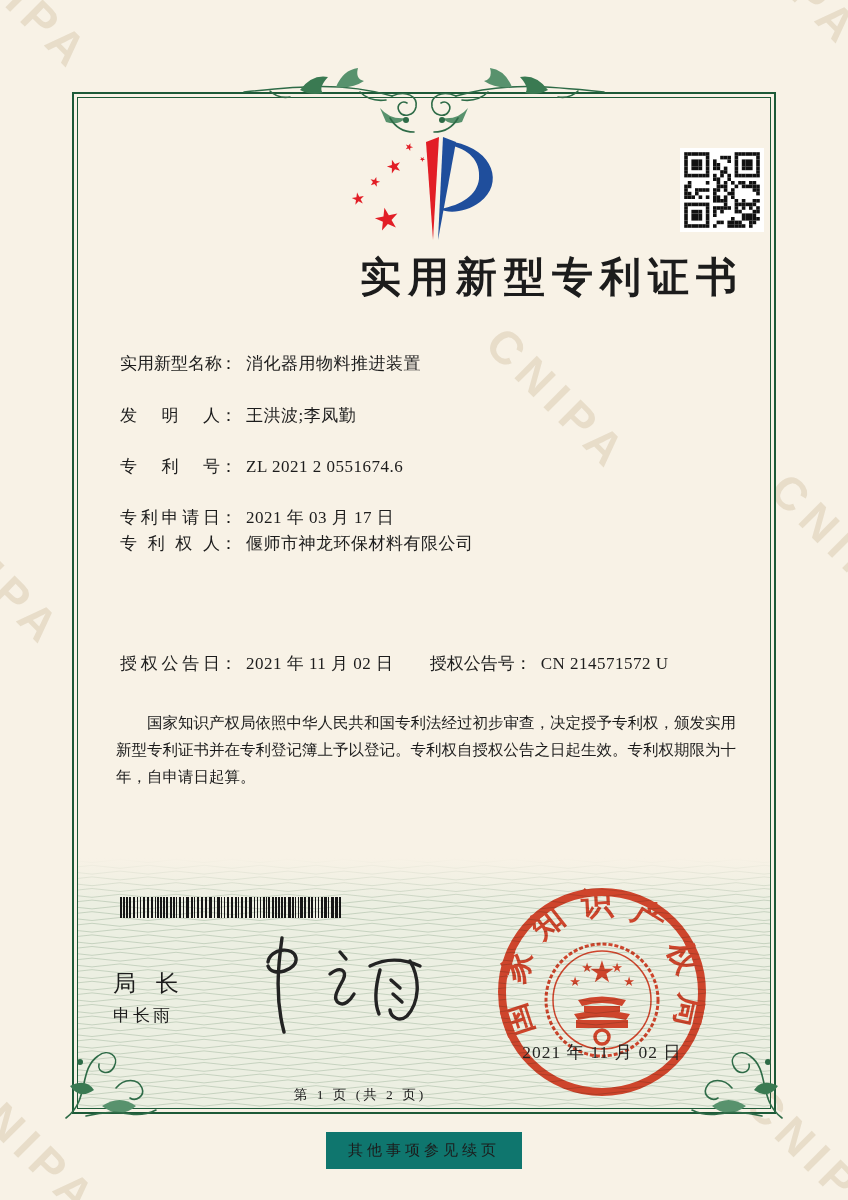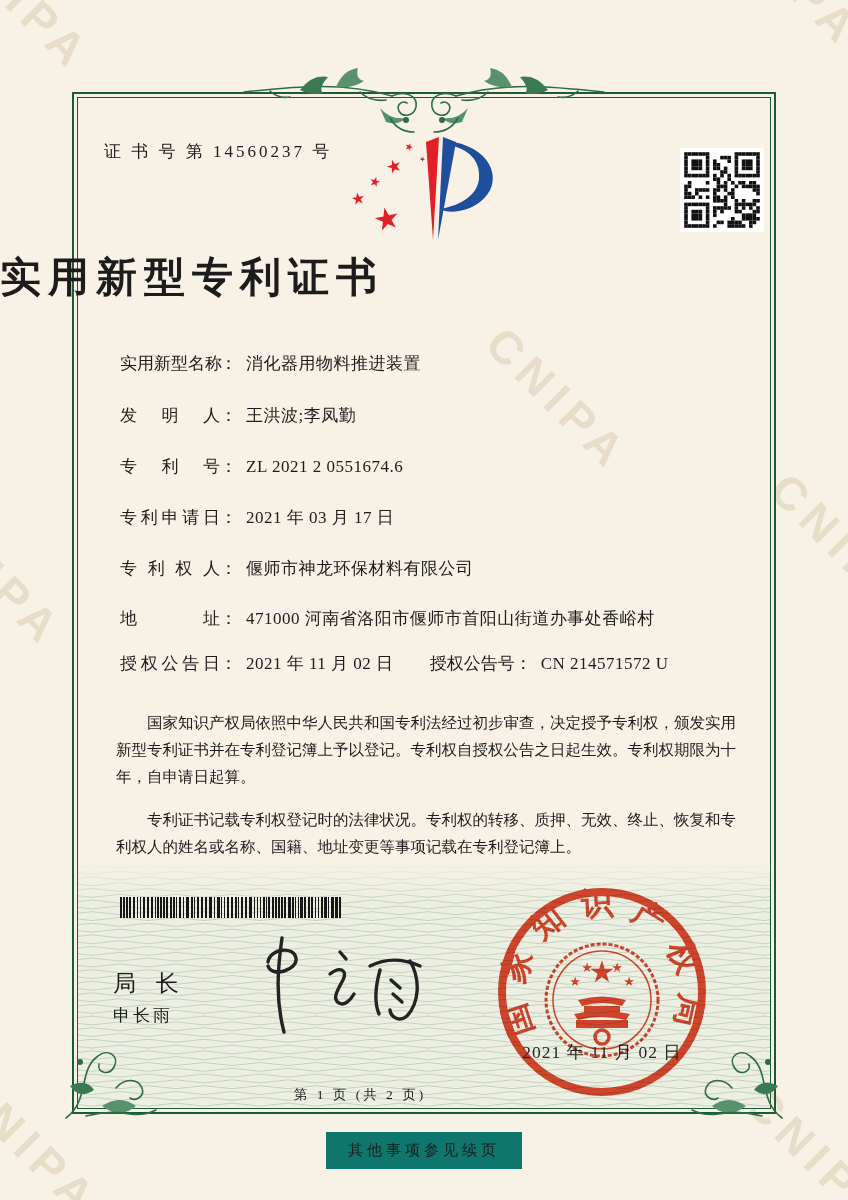--- a/index.html
+++ b/index.html
@@ -15,21 +15,21 @@
   .frame{position:absolute;left:72px;top:92px;width:700px;height:1018px;
          border:2.5px solid #1d5a38;}
   .frame-inner{position:absolute;left:3px;top:3px;right:3px;bottom:3px;
          border:1px solid #1d5a38;}
   
   .band{position:absolute;left:78px;top:858px;width:692px;height:250px;background:#ecefe2;}
   .band-fade{position:absolute;left:78px;top:858px;width:692px;height:44px;
          background:linear-gradient(#f8f2e6,rgba(248,242,230,0));}
   
   .certno{position:absolute;left:104px;top:140px;font-size:17px;letter-spacing:3px;}
-  .title{position:absolute;left:0;top:250px;width:744px;text-align:left;
+  .title{position:absolute;left:0;top:250px;width:744px;text-align:right;
          font-size:41px;font-weight:bold;letter-spacing:7px;}
   
   .field-row{position:absolute;left:120px;font-size:17px;white-space:nowrap;}
   .flabel{display:inline-block;width:100px;text-align:justify;text-align-last:justify;}
   .fvalue{margin-left:9px;letter-spacing:.5px;}
   .fpair2{margin-left:36px;}
   
   .bodytext{position:absolute;left:100px;top:694px;width:652px;font-size:15.5px;
             line-height:1.74;text-align:justify;}
   .bodytext p{margin:16px;text-indent:2em;}
@@ -155,21 +155,20 @@
     <g transform="translate(112 0) scale(-1 1)" stroke="#2e6b47" stroke-width="1.6" fill="none" stroke-linecap="round">
       <path d="M10,92 C34,74 22,44 42,30 c10,-8 22,0 16,11 c-5,9 -17,6 -15,-3"></path>
       <path d="M14,60 q16,-8 24,4 q-14,10 -24,-4" fill="#3a7a52" stroke="none"></path>
       <path d="M46,80 q18,-12 34,0 q-16,14 -34,0" fill="#58926d" stroke="none"></path>
       <path d="M30,90 q22,-6 44,-2 q14,2 26,-4"></path>
       <path d="M60,62 c8,-10 22,-10 26,0 c3,8 -6,14 -12,10"></path>
       <circle cx="24" cy="36" r="3" fill="#2e6b47" stroke="none"></circle>
     </g>
   </svg>
 
-  <div class="certno">证 书 号 第 14560237 号</div>
 
   <svg class="abs" style="left:342px;top:134px;" width="165" height="118" viewBox="0 0 165 118">
     <polygon points="84,8 97,3 91,106" fill="#e21e26"></polygon>
     <polygon points="101,3 114,8 96,106" fill="#1f4e9c"></polygon>
     <path d="M112,8 C152,16 162,50 138,68 C125,78 107,80 98,75 C120,71 135,61 137,45 C139,26 126,15 107,11 Z" fill="#1f4e9c"></path>
     <g fill="#e21e26" font-family="'DejaVu Sans',sans-serif" text-anchor="middle">
       <text x="47" y="95" font-size="30" transform="rotate(-12 47 95)">★</text>
       <text x="17" y="70" font-size="16" transform="rotate(-10 17 70)">★</text>
       <text x="32" y="52" font-size="13" transform="rotate(15 32 52)">★</text>
       <text x="54" y="38" font-size="18" transform="rotate(-18 54 38)">★</text>
@@ -409,33 +408,29 @@
   </div>
   <div class="field-row" style="top:352px;">
     <span class="flabel">实用新型名称</span><span>：</span><span class="fvalue">消化器用物料推进装置</span>
   </div>
   <div class="field-row" style="top:455px;">
     <span class="flabel">专利号</span><span>：</span><span class="fvalue">ZL 2021 2 0551674.6</span>
   </div>
   <div class="field-row" style="top:506px;">
     <span class="flabel">专利申请日</span><span>：</span><span class="fvalue">2021 年 03 月 17 日</span>
   </div>
-  <div class="field-row" style="top:557px;">
+  <div class="field-row" style="top:532px;">
     <span class="flabel">专利权人</span><span>：</span><span class="fvalue">偃师市神龙环保材料有限公司</span>
-  </div>
-  <div class="field-row" style="top:607px;">
-    <span class="flabel">地址</span><span>：</span><span class="fvalue">471000 河南省洛阳市偃师市首阳山街道办事处香峪村</span>
   </div>
   <div class="field-row" style="top:652px;">
     <span class="flabel">授权公告日</span><span>：</span><span class="fvalue">2021 年 11 月 02 日</span><span class="fpair2">授权公告号</span><span>：</span><span class="fvalue">CN 214571572 U</span>
   </div>
 
   <div class="bodytext">
     <p>国家知识产权局依照中华人民共和国专利法经过初步审查，决定授予专利权，颁发实用新型专利证书并在专利登记簿上予以登记。专利权自授权公告之日起生效。专利权期限为十年，自申请日起算。</p>
-    <p>专利证书记载专利权登记时的法律状况。专利权的转移、质押、无效、终止、恢复和专利权人的姓名或名称、国籍、地址变更等事项记载在专利登记簿上。</p>
   </div>
 
   <svg class="barcode" width="226" height="21" viewBox="0 0 226 21">
       <rect x="0" y="0" width="2" height="21" fill="#161616"></rect>
       <rect x="3" y="0" width="2" height="21" fill="#161616"></rect>
       <rect x="6" y="0" width="2" height="21" fill="#161616"></rect>
       <rect x="9" y="0" width="2" height="21" fill="#161616"></rect>
       <rect x="13" y="0" width="2" height="21" fill="#161616"></rect>
       <rect x="17" y="0" width="1" height="21" fill="#161616"></rect>
       <rect x="20" y="0" width="1" height="21" fill="#161616"></rect>

